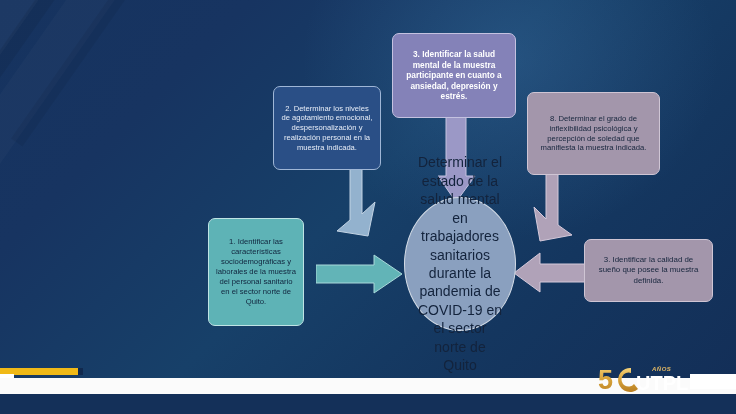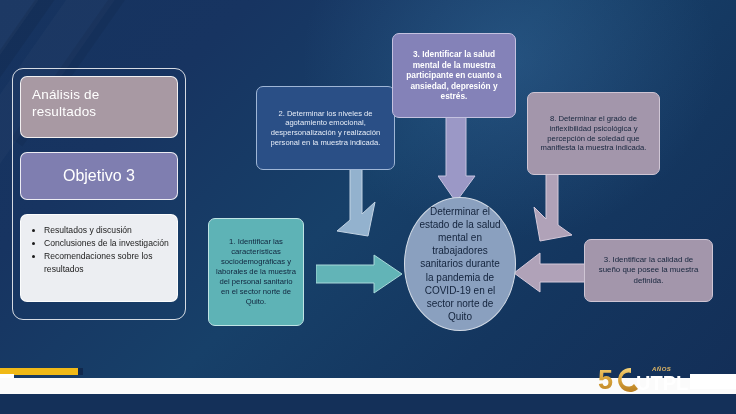--- a/index.html
+++ b/index.html
@@ -53,35 +53,35 @@
   #card-bullets li{font-size:8.6px;line-height:1.42;margin-bottom:1px;}
 
   
   .node{
     position:absolute;box-sizing:border-box;border-radius:7px;
     display:flex;align-items:center;justify-content:flex-end;text-align:center;
     padding:5px 7px;line-height:1.28;
   }
   #box1{left:208px;top:218px;width:96px;height:108px;background:#5eb3b6;
         border:1px solid #bfe3e4;color:#10243d;font-size:7.7px;}
-  #box2{left:256px;top:86px;width:139px;height:84px;background:#2a4f86;
+  #box2{left:273px;top:86px;width:108px;height:84px;background:#2a4f86;
         border:1px solid #9fb6d6;color:#e8eef8;font-size:7.6px;}
   #box3{left:392px;top:33px;width:124px;height:85px;background:#8482b8;
         border:1px solid #c4c2e0;color:#ffffff;font-size:8.3px;font-weight:bold;}
   #box4{left:527px;top:92px;width:133px;height:83px;background:#a396ab;
         border:1px solid #cfc5d4;color:#16253c;font-size:7.7px;}
   #box5{left:584px;top:239px;width:129px;height:63px;background:#a396ab;
         border:1px solid #cfc5d4;color:#16253c;font-size:7.9px;}
 
   
   #center-node{
     position:absolute;left:404px;top:197px;width:112px;height:134px;
     border-radius:50%;background:#8aa0bf;border:1.2px solid #d3dbe6;
     box-sizing:border-box;display:flex;align-items:center;justify-content:center;
-    text-align:center;color:#13233c;font-size:10px;line-height:1.32;padding:0 11px;
+    text-align:center;color:#13233c;font-size:14px;line-height:1.32;padding:0 11px;
   }
 
   
   .arrow{position:absolute;pointer-events:none;}
 
   
   #gold-bar{position:absolute;left:0;top:368px;width:78px;height:7px;background:#f0b917;}
   #gold-bar-cap{position:absolute;left:78px;top:368px;width:5px;height:7px;background:#11294e;}
   #white-band{position:absolute;left:0;top:378px;width:736px;height:16px;background:#fbfbfb;}
   #bottom-band{position:absolute;left:0;top:394px;width:736px;height:20px;background:#143059;}
@@ -97,35 +97,20 @@
 <div id="slide">
 
   <div class="glow"></div>
   <div class="stripe s1"></div>
   <div class="stripe s2"></div>
   <div class="stripe s3"></div>
   <div class="stripe s4"></div>
   <div class="stripe s5"></div>
   <div class="stripe s6"></div>
 
-  <div id="left-panel">
-    <div class="lp-card" id="card-title">
-      <span>Análisis de resultados</span>
-    </div>
-    <div class="lp-card" id="card-objective">
-      <span>Objetivo 3</span>
-    </div>
-    <div class="lp-card" id="card-bullets">
-      <ul>
-        <li>Resultados y discusión</li>
-        <li>Conclusiones de la investigación</li>
-        <li>Recomendaciones sobre los resultados</li>
-      </ul>
-    </div>
-  </div>
 
   <svg class="arrow" style="left:316px;top:253px;" width="100" height="42" viewBox="0 0 100 42">
     <polygon points="0,12 58,12 58,2 86,21 58,40 58,30 0,30" fill="#62b4b7" stroke="#a9d9da" stroke-width="1"></polygon>
   </svg>
 
   <svg class="arrow" style="left:326px;top:160px;" width="108" height="92" viewBox="0 0 108 92">
     <polygon points="0,0 34,0 34,52 47,40 40,74 9,69 22,58 22,0 0,0" transform="translate(2,2)" fill="#93b2ce" stroke="#c2d3e4" stroke-width="1"></polygon>
   </svg>
 
   <svg class="arrow" style="left:438px;top:114px;" width="40" height="92" viewBox="0 0 40 92">

